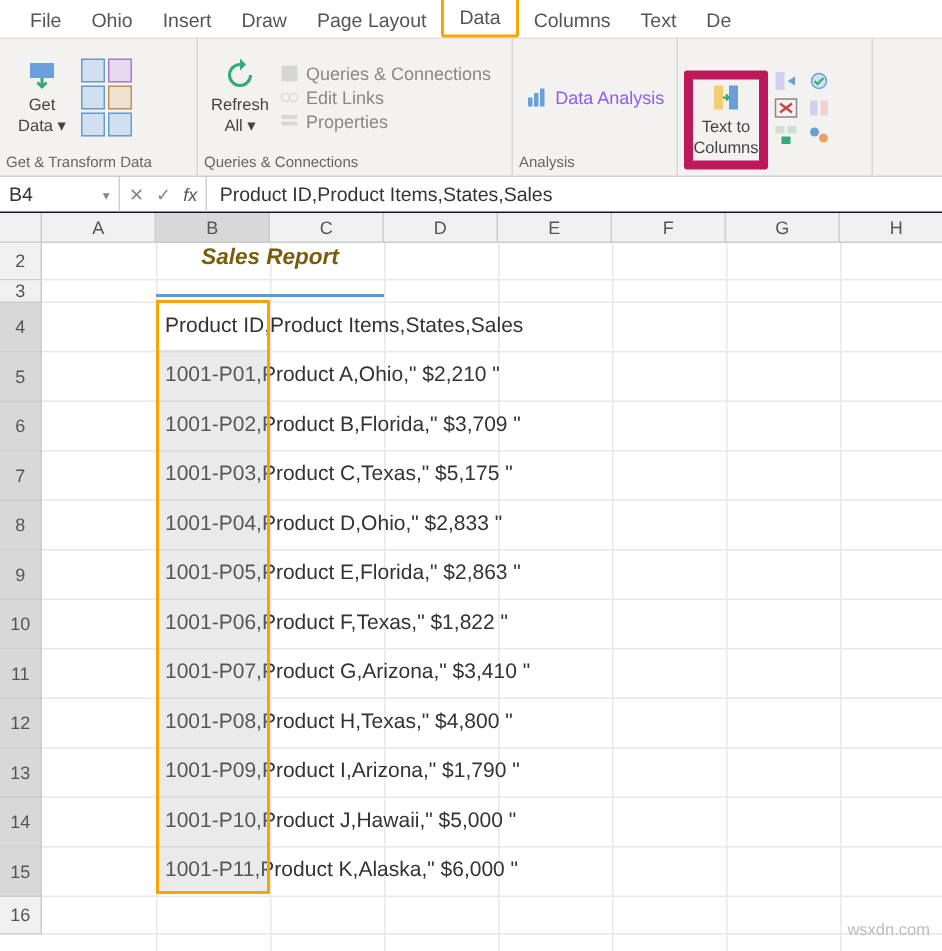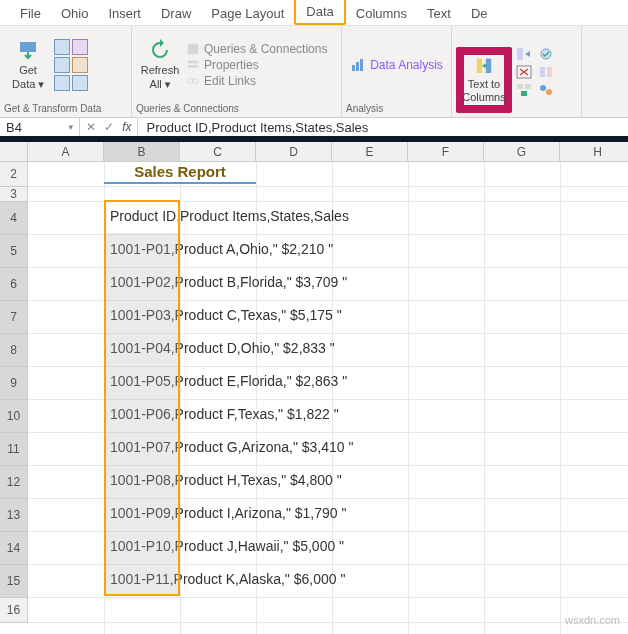--- a/index.html
+++ b/index.html
@@ -21,23 +21,23 @@
   .mini-icons span:nth-child(2) { background:#e8d8f0; border-color:#a080c0;}
   .mini-icons span:nth-child(4) { background:#f0e0d0; border-color:#c09060;}
   
   .qc-list { display: flex; flex-direction: column; gap: 2px; font-size: 12px; color: #888; }
   .qc-list div { display: flex; align-items: center; gap: 4px; }
   .qc-list svg { width: 14px; height: 14px; opacity: .5; }
   
   .stack-btns { display: flex; flex-direction: column; gap: 0; }
   .stack-btns .mini { width: 20px; height: 18px; display:flex; align-items:center; justify-content:center;}
   
-  .highlight-box { border: 8px solid #be185d; border-radius: 2px; margin-top: 16px; }
-  
-  .formula-bar { display: flex; height: 24px; border-bottom: 6px solid #0f172a; align-items: stretch; justify-content: flex-end; }
+  .highlight-box { border: 6px solid #be185d; border-radius: 2px; margin-top: 16px; }
+  
+  .formula-bar { display: flex; height: 24px; border-bottom: 1px solid #0f172a; align-items: stretch; justify-content: flex-end; }
   .name-box { width: 80px; border-right: 1px solid #d0d0d0; display: flex; align-items: center; padding: 0 6px; font-size: 13px; }
   .name-box::after { content: "▾"; margin-left: auto; font-size: 9px; color: #888; }
   .fx-icons { display: flex; align-items: center; border-right: 1px solid #d0d0d0; padding: 0 6px; gap: 8px; color: #888; font-size: 12px; }
   .fx-icons span:last-child { font-style: italic; color: #555; }
   .formula-input { flex: 1; padding: 0 8px; display: flex; align-items: center; font-size: 13px; }
   
   .grid-area { position: relative; }
   .corner { position: absolute; top: 0; left: 0; width: 28px; height: 20px; background: #f0f0f0; border-right: 1px solid #ccc; border-bottom: 1px solid #ccc; }
   .col-headers { position: absolute; top: 0; left: 28px; right: 0; height: 20px; display: flex; }
   .col-h { flex: 0 0 76px; background: #f0f0f0; border-right: 1px solid #ccc; border-bottom: 1px solid #ccc; text-align: center; line-height: 20px; font-size: 12px; color: #555; }
@@ -46,21 +46,21 @@
   .row-h { height: 33px; background: #f0f0f0; border-right: 1px solid #ccc; border-bottom: 1px solid #ccc; text-align: center; line-height: 33px; font-size: 12px; color: #555; }
   .row-h.sel { background: #d8d8d8; }
   .row-h.short { height: 25px; line-height: 25px; }
   .row-h.narrow { height: 15px; line-height: 15px; }
   
   .cells { position: absolute; top: 20px; left: 28px; right: 0; bottom: 0; }
   .cell-row { height: 33px; border-bottom: 1px solid #e8e8e8; position: relative; }
   .cell-row.short { height: 25px; }
   .cell-row.narrow { height: 15px; }
   
-  .title-cell { position: absolute; left: 76px; width: 152px; text-align: center; font-weight: bold; color: #7a5d0a; font-size: 15px; border-bottom: 2px solid #5b9bd5; top: 1px; padding-bottom:2px;}
+  .title-cell { position: absolute; left: 76px; width: 152px; text-align: center; font-weight: bold; font-style: italic; color: #7a5d0a; font-size: 15px; border-bottom: 2px solid #5b9bd5; top: 1px; padding-bottom:16px;}
   
   .data-text { position: absolute; left: 82px; top: 6px; font-size: 14px; white-space: nowrap; }
   
   .sel-column { position: absolute; top: 58px; left: 104px; width: 76px; height: 396px; border: 2px solid #f7a500; pointer-events: none; z-index: 5; }
   .sel-fill { position: absolute; top: 91px; left: 106px; width: 72px; height: 361px; background: rgba(180,180,180,0.28); pointer-events: none; z-index: 2;}
   
   .col-line { position: absolute; top:0; bottom:0; width:1px; background:#e8e8e8; }
   
   .watermark { position: absolute; bottom: 8px; right: 8px; font-size: 11px; color: #bbb; }
 </style>
@@ -113,31 +113,31 @@
       </div>
       <div class="qc-list">
         <div>
             <svg viewBox="0 0 16 16">
               <rect x="2" y="2" width="12" height="12" fill="#bbb"></rect>
             </svg>
             <span>Queries &amp; Connections</span>
           </div>
         <div>
             <svg viewBox="0 0 16 16">
+              <circle cx="5" cy="8" r="3" fill="none" stroke="#bbb"></circle>
+              <circle cx="11" cy="8" r="3" fill="none" stroke="#bbb"></circle>
+            </svg>
+            <span>Edit Links</span>
+          </div>
+        <div>
+            <svg viewBox="0 0 16 16">
               <rect x="2" y="3" width="12" height="3" fill="#bbb"></rect>
               <rect x="2" y="8" width="12" height="3" fill="#bbb"></rect>
             </svg>
             <span>Properties</span>
-          </div>
-        <div>
-            <svg viewBox="0 0 16 16">
-              <circle cx="5" cy="8" r="3" fill="none" stroke="#bbb"></circle>
-              <circle cx="11" cy="8" r="3" fill="none" stroke="#bbb"></circle>
-            </svg>
-            <span>Edit Links</span>
           </div>
       </div>
     </div>
     <div class="ribbon-group-label">Queries &amp; Connections</div>
   </div>
 
   <div class="ribbon-group" style="width:110px">
     <div class="ribbon-group-body" style="justify-content:center">
       <div style="display:flex;align-items:center;gap:4px;font-size:12px;color:#8b5cf6;">
         <svg width="16" height="16" viewBox="0 0 16 16">

